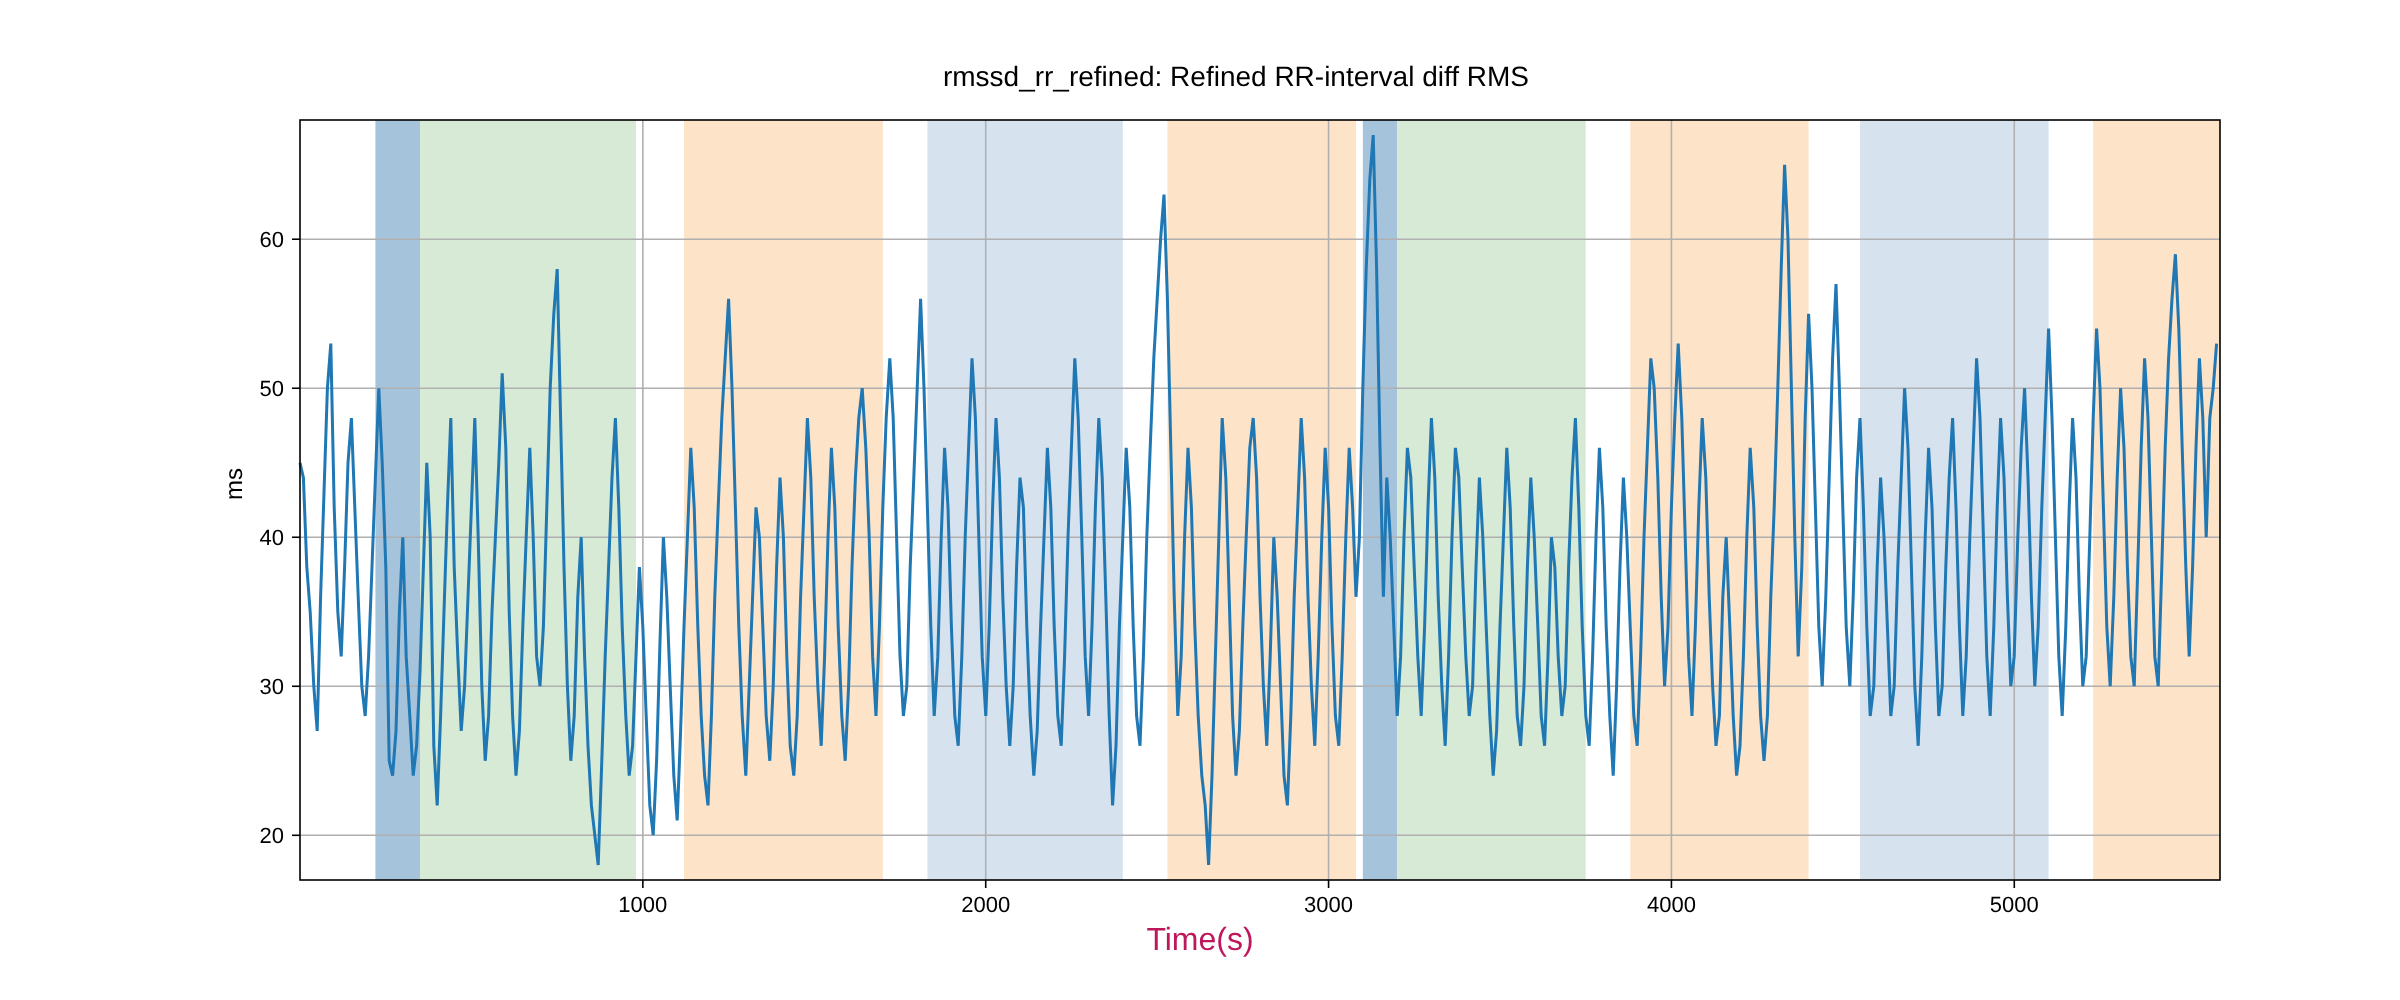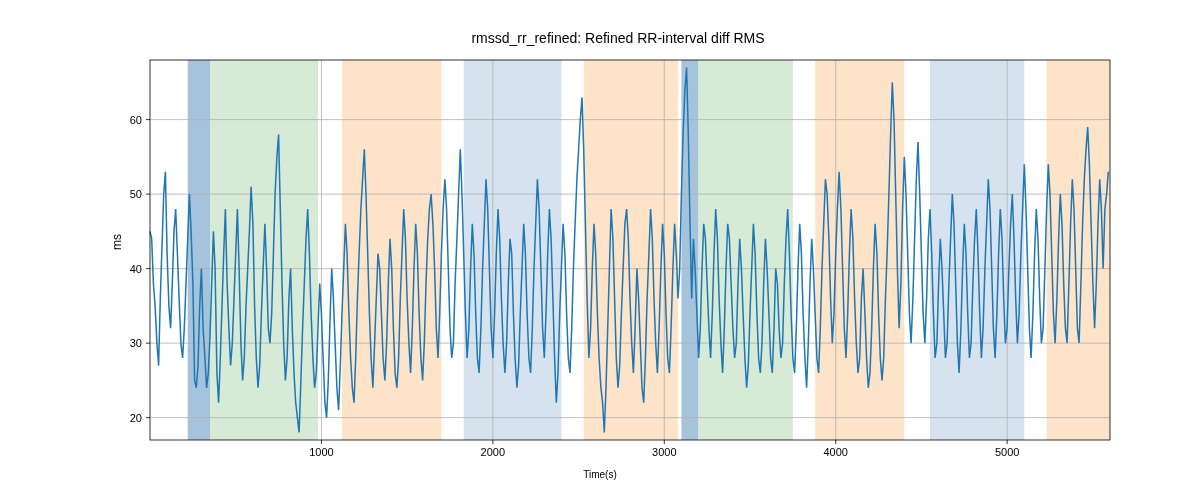--- a/index.html
+++ b/index.html
@@ -36,22 +36,22 @@
     transform-origin: left top;
     font-size: 12px;
     color: #000;
   }
   .xlabel {
     position: absolute;
     bottom: 20px;
     left: 0;
     width: 1200px;
     text-align: center;
-    font-size: 10px;
-    color: #000000;
+    font-size: 16px;
+    color: #be185d;
   }
   svg {
     display: block;
   }
   .axis-text {
     font-size: 11px;
     fill: #000;
   }
   .grid-line {
     stroke: #b0b0b0;

